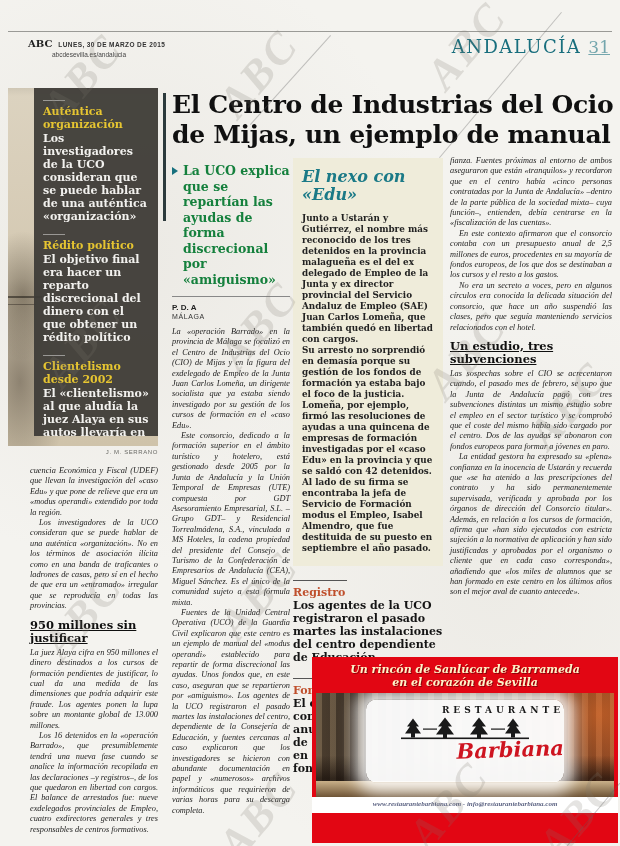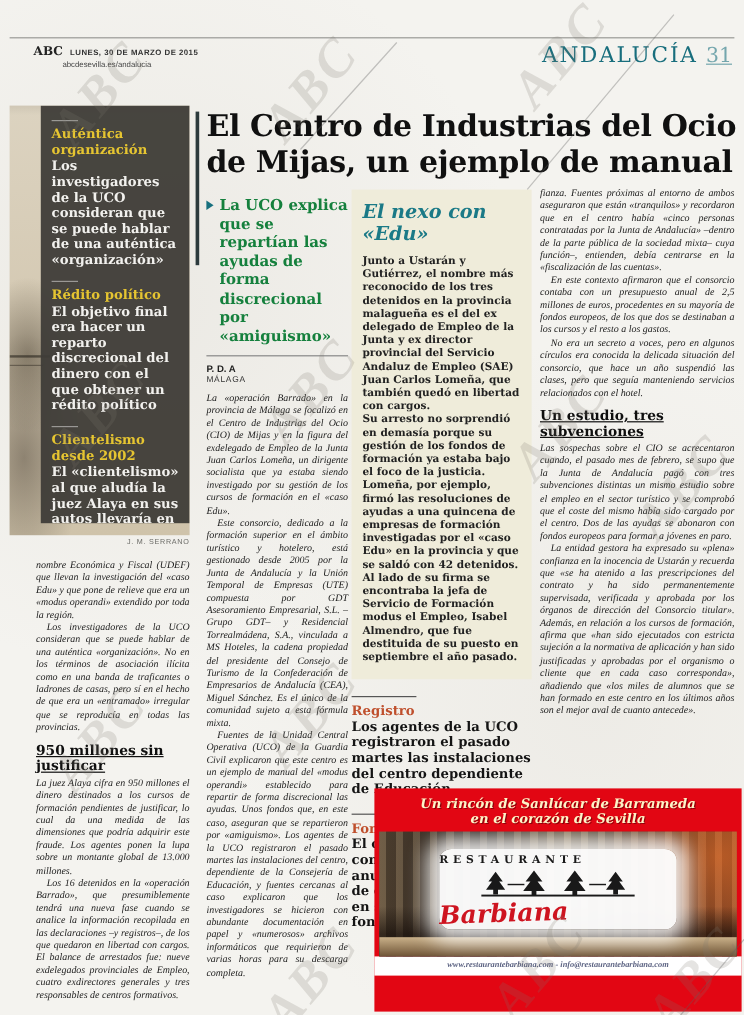--- a/index.html
+++ b/index.html
@@ -80,22 +80,22 @@
     text-align:center;text-shadow:1px 1px 0 #8e000a;margin-top:2px;}
   .ad-photo{position:relative;margin-top:4px;height:104px;overflow:hidden;
     background:
       linear-gradient(0deg, rgba(20,12,8,.65) 0 18%, transparent 40%),
       radial-gradient(circle at 95% 20%, rgba(255,120,40,.55), transparent 35%),
       repeating-linear-gradient(90deg, rgba(255,230,180,.12) 0 6px, rgba(0,0,0,.18) 6px 14px),
       linear-gradient(90deg,#5d4c39 0%,#2f2721 28%,#6e5b40 52%,#3c2e23 76%,#7e452c 100%);}
   .ad-counter{position:absolute;left:0;right:0;bottom:0;height:16px;
     background:linear-gradient(180deg,#c9b089,#6e5436);}
   .ad-logo{position:absolute;left:50%;top:46%;transform:translate(-50%,-50%);
-    width:198px;text-align:left;background:rgba(255,255,255,.96);
-    border-radius:10px;box-shadow:0 0 16px 10px rgba(255,255,255,.85);padding:5px 0 4px 0;}
+    width:198px;text-align:right;background:rgba(255,255,255,.96);
+    border-radius:10px;box-shadow:0 0 16px 10px rgba(255,255,255,.85);padding:5px 0 20px 0;}
   .ad-rest{font:700 9px "DejaVu Serif", serif;letter-spacing:4px;color:#1a1a1a;}
   .ad-trees{display:block;margin:2px auto 0 auto;}
   .ad-name{font:italic 700 21px/22px "DejaVu Serif", serif;color:#ce1420;transform:rotate(-2deg);}
   .ad-footer{background:#fff;margin:0 -4px;padding:3px 2px 4px 2px;text-align:center;}
   .ad-addr{font:italic 700 8px/10px "Liberation Serif", serif;color:#14142e;}
   .ad-web{font:italic 700 7px/9px "Liberation Serif", serif;color:#5e6584;}
 </style>
 </head>
 <body>
 
@@ -172,21 +172,21 @@
   <div class="place">MÁLAGA</div>
   <div class="bodytxt">
     <p>La «operación Barrado» en la provincia de Málaga se focalizó en el Centro de Industrias del Ocio (CIO) de Mijas y en la figura del exdelegado de Empleo de la Junta Juan Carlos Lomeña, un dirigente socialista que ya estaba siendo investigado por su gestión de los cursos de formación en el «caso Edu».</p>
     <p class="ind">Este consorcio, dedicado a la formación superior en el ámbito turístico y hotelero, está gestionado desde 2005 por la Junta de Andalucía y la Unión Temporal de Empresas (UTE) compuesta por GDT Asesoramiento Empresarial, S.L. –Grupo GDT– y Residencial Torrealmádena, S.A., vinculada a MS Hoteles, la cadena propiedad del presidente del Consejo de Turismo de la Confederación de Empresarios de Andalucía (CEA), Miguel Sánchez. Es el único de la comunidad sujeto a esta fórmula mixta.</p>
     <p class="ind">Fuentes de la Unidad Central Operativa (UCO) de la Guardia Civil explicaron que este centro es un ejemplo de manual del «modus operandi» establecido para repartir de forma discrecional las ayudas. Unos fondos que, en este caso, aseguran que se repartieron por «amiguismo». Los agentes de la UCO registraron el pasado martes las instalaciones del centro, dependiente de la Consejería de Educación, y fuentes cercanas al caso explicaron que los investigadores se hicieron con abundante documentación en papel y «numerosos» archivos informáticos que requirieron de varias horas para su descarga completa.</p>
 
   </div>
 </div>
 
 <div class="colLB bodytxt">
-  <p>nombre Económica y Fiscal (UDEF) que llevan la investigación del «caso Edu» y que pone de relieve que era un «modus operandi» extendido por toda la región.</p>
+  <p>cuencia Económica y Fiscal (UDEF) que llevan la investigación del «caso Edu» y que pone de relieve que era un «modus operandi» extendido por toda la región.</p>
   <p class="ind">Los investigadores de la UCO consideran que se puede hablar de una auténtica «organización». No en los términos de asociación ilícita como en una banda de traficantes o ladrones de casas, pero sí en el hecho de que era un «entramado» irregular que se reproducía en todas las provincias.</p>
   <div class="col-subhead">950 millones sin justificar</div>
   <p>La juez Alaya cifra en 950 millones el dinero destinados a los cursos de formación pendientes de justificar, lo cual da una medida de las dimensiones que podría adquirir este fraude. Los agentes ponen la lupa sobre un montante global de 13.000 millones.</p>
   <p class="ind">Los 16 detenidos en la «operación Barrado», que presumiblemente tendrá una nueva fase cuando se analice la información recopilada en las declaraciones –y registros–, de los que quedaron en libertad con cargos. El balance de arrestados fue: nueve exdelegados provinciales de Empleo, cuatro exdirectores generales y tres responsables de centros formativos.</p>
 </div>
 
 <div class="colB">
   <div class="sidebox">
     <div class="sidebox-title">El nexo con «Edu»</div>
     <p>Junto a Ustarán y Gutiérrez, el nombre más reconocido de los tres detenidos en la provincia malagueña es el del ex delegado de Empleo de la Junta y ex director provincial del Servicio Andaluz de Empleo (SAE) Juan Carlos Lomeña, que también quedó en libertad con cargos.</p>

